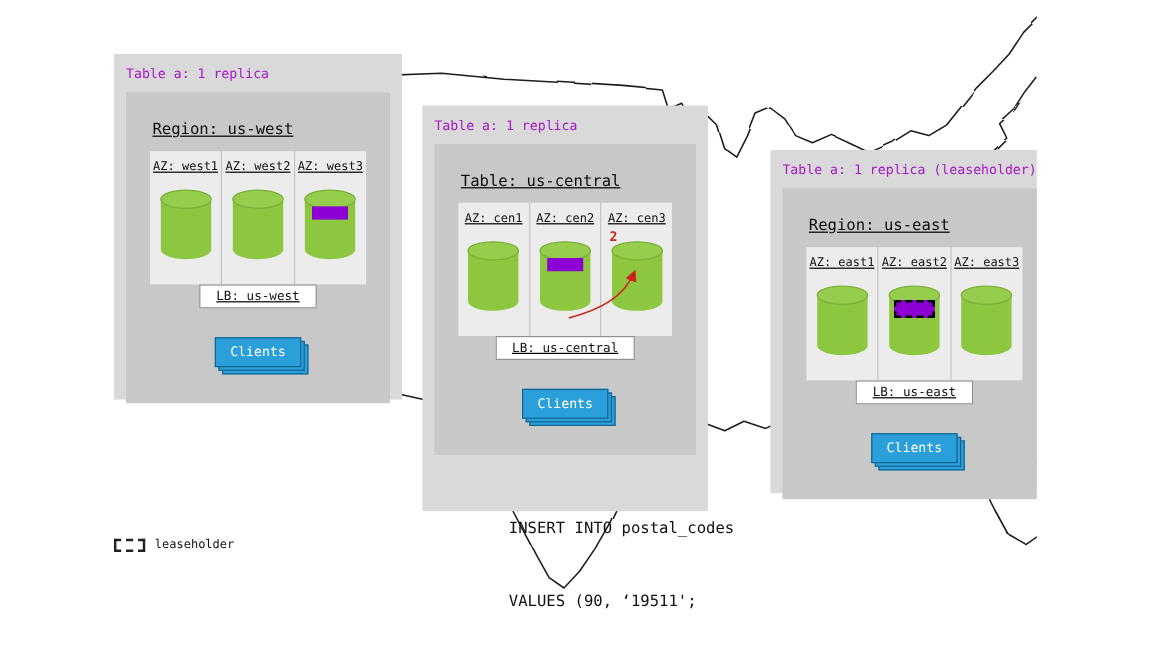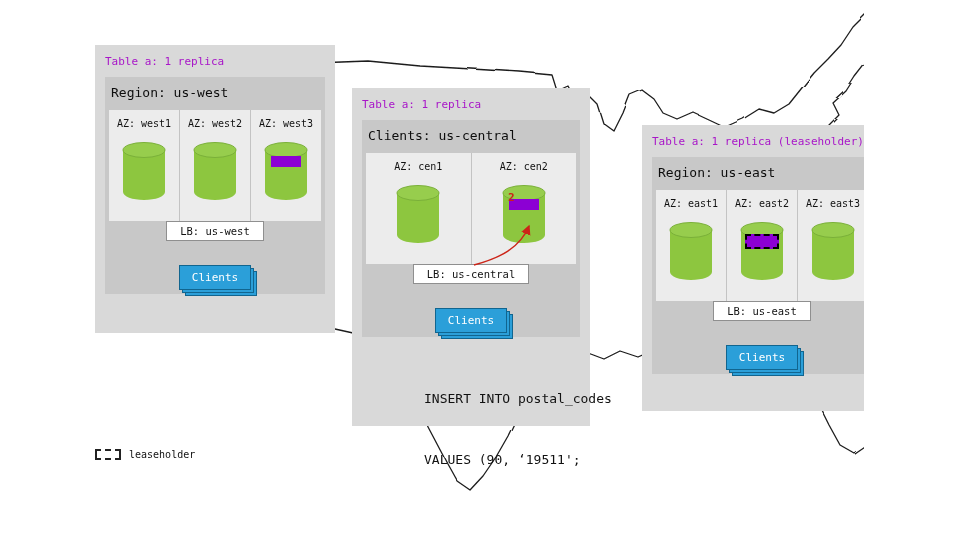--- a/index.html
+++ b/index.html
@@ -9,21 +9,21 @@
     background:#ffffff; font-family:"DejaVu Sans Mono", monospace;
   }
   .map-svg { position:absolute; left:0; top:0; }
 
   
   .panel { position:absolute; background:#d9d9d9; }
   .panel-header {
     height:32px; display:flex; align-items:center; padding:0 10px;
     font-size:11px; color:#a816c8; white-space:nowrap;
   }
-  .region { background:#c8c8c8; margin:0 10px 12px 10px; padding:4px; position:relative; }
+  .region { background:#c8c8c8; margin:0 10px 12px 10px; padding:20px; position:relative;text-decoration:underline; }
   .region-title { font-size:13px; color:#0d0d0d; padding:4px 0 10px 2px; }
 
   .az-box { background:#ececec; display:flex; }
   .az-col {
     flex:1; display:flex; flex-direction:column; align-items:center;
     padding:8px 0 18px 0; border-right:1px solid #c3c3c3;
   }
   .az-col:last-child { border-right:none; }
   .az-label { font-size:10px; color:#111; margin-bottom:12px; white-space:nowrap; }
   .cyl-wrap { position:relative; width:48px; height:62px; }
@@ -33,21 +33,21 @@
   }
   .replica-marker.leaseholder {
     left:7px; top:13px; width:34px; height:15px; border:2px dashed #000;
   }
 
   .lb-box {
     width:max-content; margin:0 auto; background:#ffffff; border:1px solid #8f8f8f;
     font-size:10.5px; color:#111; padding:3px 13px; white-space:nowrap;
   }
 
-  .clients-stack { position:relative; width:72px; height:25px; margin:24px auto 0 auto; }
+  .clients-stack { position:relative; width:72px; height:25px; margin:24px auto 10px auto; }
   .cl-layer { position:absolute; left:0; top:0; right:0; bottom:0; background:#2b9fd9; border:1px solid #11658f; }
   .cl-layer.l1 { transform:translate(6px,6px); }
   .cl-layer.l2 { transform:translate(3px,3px); }
   .clients-btn {
     position:absolute; left:0; top:0; width:100%; height:100%;
     background:#2b9fd9; border:1px solid #11658f; color:#ffffff;
     font-family:"DejaVu Sans Mono", monospace; font-size:11px; cursor:pointer;
   }
 
   .query-block {
@@ -139,39 +139,48 @@
         <button class="clients-btn">Clients</button>
       </div>
     </div>
   </div>
 
   <div class="panel" style="left:352px; top:88px; width:238px; height:338px;">
     <div class="panel-header">
       <span>Table a: 1 replica</span>
     </div>
     <div class="region">
-      <div class="region-title">Clients: us-central</div>
+      <div class="region-title">Table: us-central</div>
       <div class="az-box">
         <div class="az-col">
           <div class="az-label">AZ: cen1</div>
           <div class="cyl-wrap">
             <svg class="cyl" width="48" height="62" viewBox="0 0 48 62">
               <path d="M3 9 L3 51 C3 55.4 12.4 59 24 59 C35.6 59 45 55.4 45 51 L45 9 Z" fill="#8dc63f"></path>
               <ellipse cx="24" cy="9" rx="21" ry="7.5" fill="#97cd4d" stroke="#7ab039" stroke-width="1"></ellipse>
             </svg>
           </div>
         </div>
         <div class="az-col">
           <div class="az-label">AZ: cen2</div>
           <div class="cyl-wrap">
             <svg class="cyl" width="48" height="62" viewBox="0 0 48 62">
               <path d="M3 9 L3 51 C3 55.4 12.4 59 24 59 C35.6 59 45 55.4 45 51 L45 9 Z" fill="#8dc63f"></path>
               <ellipse cx="24" cy="9" rx="21" ry="7.5" fill="#97cd4d" stroke="#7ab039" stroke-width="1"></ellipse>
             </svg>
             <div class="replica-marker"></div>
+          </div>
+        </div>
+        <div class="az-col">
+          <div class="az-label">AZ: cen3</div>
+          <div class="cyl-wrap">
+            <svg class="cyl" width="48" height="62" viewBox="0 0 48 62">
+              <path d="M3 9 L3 51 C3 55.4 12.4 59 24 59 C35.6 59 45 55.4 45 51 L45 9 Z" fill="#8dc63f"></path>
+              <ellipse cx="24" cy="9" rx="21" ry="7.5" fill="#97cd4d" stroke="#7ab039" stroke-width="1"></ellipse>
+            </svg>
           </div>
         </div>
       </div>
       <div class="lb-box">
         <span>LB: us-central</span>
       </div>
       <div class="clients-stack">
         <div class="cl-layer l1"></div>
         <div class="cl-layer l2"></div>
         <button class="clients-btn">Clients</button>

